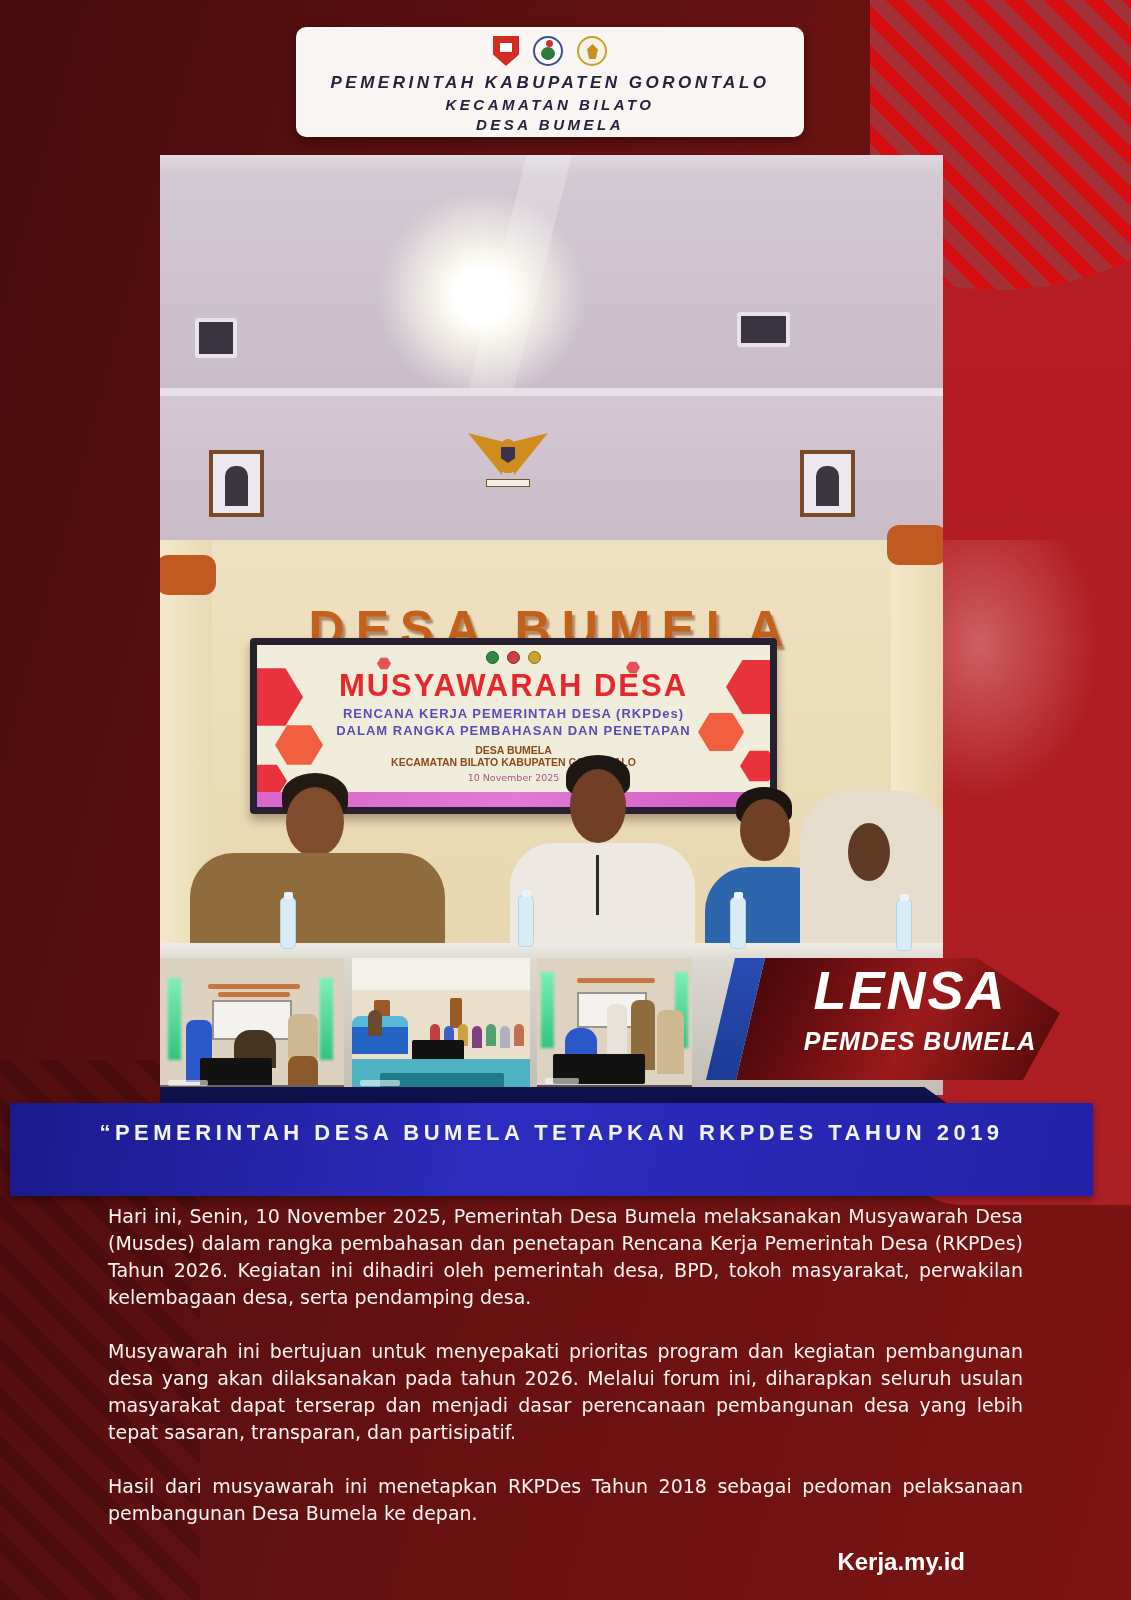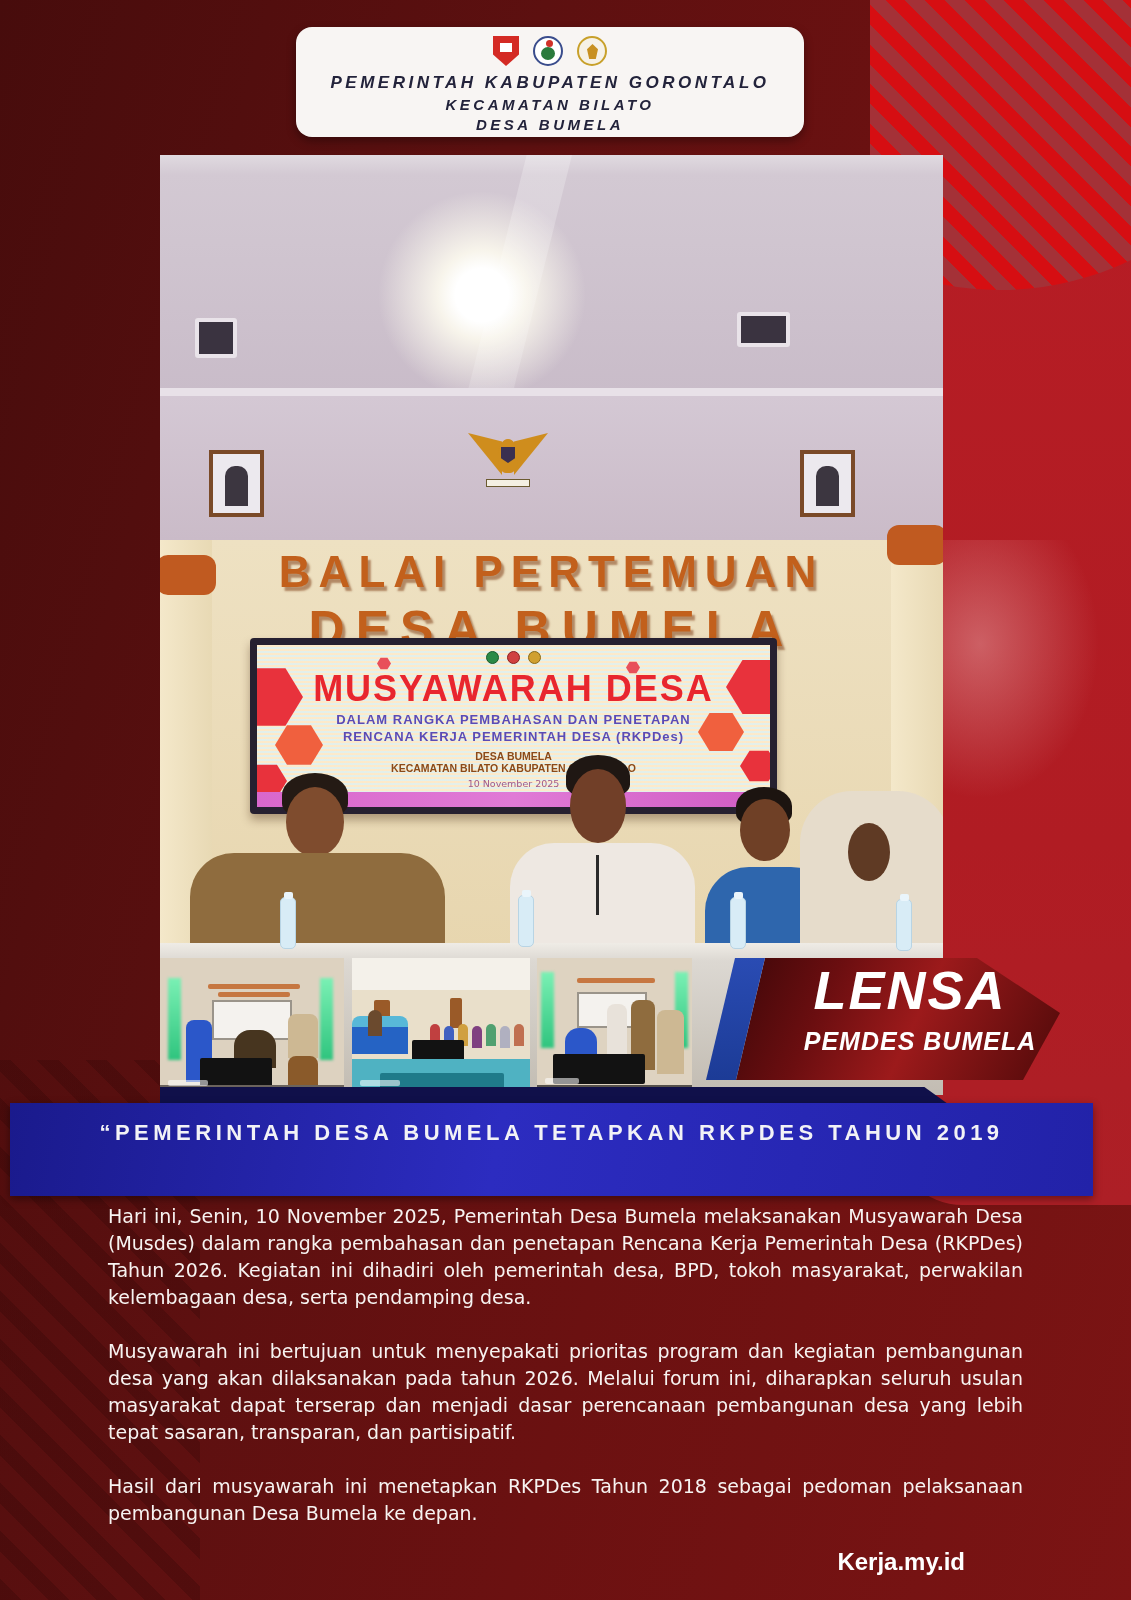--- a/index.html
+++ b/index.html
@@ -16,21 +16,21 @@
     background:linear-gradient(180deg,#b81d25,#b01c23 70%,#ad1f26);border-bottom-left-radius:70px}
   .right-glow{position:absolute;left:900px;top:540px;width:200px;height:260px;
     background:radial-gradient(ellipse at 40% 40%,rgba(255,220,220,.35),rgba(255,220,220,0) 70%)}
   .stripe-clip{position:absolute;left:870px;top:0;width:261px;height:430px;overflow:hidden}
   .stripe-circle{position:absolute;left:-170px;top:-310px;width:600px;height:600px;border-radius:50%;
     background:repeating-linear-gradient(45deg,var(--stripe-red) 0 14px,var(--stripe-dull) 14px 28px)}
   .left-stripes{position:absolute;left:0;top:1060px;width:200px;height:540px;opacity:.55;
     background:repeating-linear-gradient(45deg,rgba(40,4,4,.45) 0 15px,rgba(40,4,4,0) 15px 34px)}
   
   .header-card{position:absolute;left:296px;top:27px;width:508px;height:110px;background:#f8f5f3;
-    border-radius:16px;box-shadow:0 4px 10px rgba(0,0,0,.35);text-align:center;padding-top:8px}
+    border-radius:10px;box-shadow:0 4px 10px rgba(0,0,0,.35);text-align:center;padding-top:8px}
   .logo-row{display:flex;justify-content:center;gap:14px;height:32px;align-items:center}
   .logo{position:relative;display:inline-block}
   .logo-shield{width:26px;height:30px;background:#d42a24;clip-path:polygon(0 0,100% 0,100% 62%,50% 100%,0 62%)}
   .logo-shield i{position:absolute;left:7px;top:7px;width:12px;height:9px;background:#fff;display:block}
   .logo-round{width:30px;height:30px;border-radius:50%;background:#fff;border:2px solid #3a4c8c}
   .logo-round i{position:absolute;left:6px;top:9px;width:14px;height:13px;border-radius:50%;background:#2a7a3c;display:block}
   .logo-round b{position:absolute;left:11px;top:2px;width:7px;height:7px;border-radius:50%;background:#d03028;display:block}
   .logo-gold{width:30px;height:30px;border-radius:50%;background:#f6f1e6;border:2px solid #c8a02a}
   .logo-gold i{position:absolute;left:8px;top:6px;width:11px;height:15px;background:#c89020;display:block;
     clip-path:polygon(50% 0,100% 35%,80% 100%,20% 100%,0 35%)}
@@ -68,21 +68,21 @@
   .wall-sign.s1{top:392px;font-size:44px;letter-spacing:8px}
   .wall-sign.s2{top:445px;font-size:50px;letter-spacing:11px}
   
   .screen{position:absolute;left:90px;top:483px;width:527px;height:176px;background:#262030;border-radius:4px;padding:7px;
     box-shadow:0 6px 10px rgba(60,30,10,.35)}
   .screen-inner{position:relative;width:100%;height:100%;overflow:hidden;text-align:center;
     background:repeating-linear-gradient(0deg,rgba(255,205,130,.28) 0 2px,rgba(140,220,255,.22) 2px 4px),#fcf5e6}
   .hex{position:absolute;clip-path:polygon(25% 5%,75% 5%,100% 50%,75% 95%,25% 95%,0 50%)}
   .screen-logos{display:flex;justify-content:center;gap:8px;margin-top:6px}
   .slogo{width:13px;height:13px;border-radius:50%}
-  .scr-title{font-family:"Liberation Sans",sans-serif;font-weight:bold;font-size:36px;color:#e8262e;letter-spacing:2px;margin-top:4px}
+  .scr-title{font-family:"Liberation Sans",sans-serif;font-weight:bold;font-size:31px;color:#e8262e;letter-spacing:2px;margin-top:4px}
   .scr-sub{font-family:"Liberation Sans",sans-serif;font-weight:bold;font-size:13px;color:#5b4bb5;letter-spacing:1px;margin-top:2px}
   .scr-sub.t3{font-size:14.5px;margin-top:3px}
   .scr-loc{font-family:"Liberation Sans",sans-serif;font-weight:bold;font-size:10.5px;color:#8a4a1a;margin-top:6px}
   .scr-date{font-size:9.5px;color:#a05a8a;margin-top:4px}
   .pink-bar{position:absolute;left:0;bottom:0;width:100%;height:15px;background:linear-gradient(90deg,#d967cc,#e07ad6 50%,#d05cc4)}
   
   .head{position:absolute;border-radius:50%}
   .hair{position:absolute;border-radius:50% 50% 30% 30%}
   .torso{position:absolute;border-radius:44px 44px 0 0}
   .hijab-blob{position:absolute;border-radius:52px 52px 8px 8px}
@@ -179,41 +179,40 @@
         <span class="shield-sm"></span>
         <span class="ribbon"></span>
     </div>
     <div class="lower-wall"></div>
     <div class="pilaster pl">
         <span class="band" style="top:15px"></span>
       </div>
     <div class="pilaster pr">
         <span class="band" style="top:-15px"></span>
       </div>
-    <div class="wall-sign s1">BALAI PERTEMUAN</div>
     <div class="wall-sign s2">DESA BUMELA</div>
 
     <div class="screen">
       <div class="screen-inner">
         <span class="hex" style="left:-24px;top:20px;width:70px;height:64px;background:#e8323c"></span>
         <span class="hex" style="left:18px;top:78px;width:48px;height:44px;background:#f0603e"></span>
         <span class="hex" style="left:-10px;top:118px;width:40px;height:36px;background:#e8323c"></span>
         <span class="hex" style="right:-22px;top:12px;width:66px;height:60px;background:#e8323c"></span>
         <span class="hex" style="right:26px;top:66px;width:46px;height:42px;background:#f0603e"></span>
         <span class="hex" style="right:-8px;top:104px;width:38px;height:34px;background:#e8323c"></span>
         <span class="hex" style="left:120px;top:12px;width:14px;height:13px;background:#e8505a"></span>
         <span class="hex" style="right:130px;top:16px;width:14px;height:13px;background:#e8505a"></span>
         <div class="screen-logos">
           <span class="slogo" style="background:#2a8a46;border:1px solid #1a5a2c"></span>
           <span class="slogo" style="background:#d04040;border:1px solid #8a2020"></span>
           <span class="slogo" style="background:#d0a030;border:1px solid #8a6a18"></span>
         </div>
         <div class="scr-title">MUSYAWARAH DESA</div>
+        <div class="scr-sub">RENCANA KERJA PEMERINTAH DESA (RKPDes)</div>
         <div class="scr-sub">DALAM RANGKA PEMBAHASAN DAN PENETAPAN</div>
-        <div class="scr-sub">RENCANA KERJA PEMERINTAH DESA (RKPDes)</div>
         <div class="scr-loc">DESA BUMELA</div>
         <div class="scr-loc" style="margin-top:0">KECAMATAN BILATO KABUPATEN GORONTALO</div>
         <div class="scr-date">10 November 2025</div>
         <div class="pink-bar"></div>
       </div>
     </div>
 
     <div>
       <span class="hair" style="left:122px;top:618px;width:66px;height:44px;background:#241a14"></span>
       <span class="head" style="left:126px;top:632px;width:58px;height:70px;background:#7f4c2e"></span>

